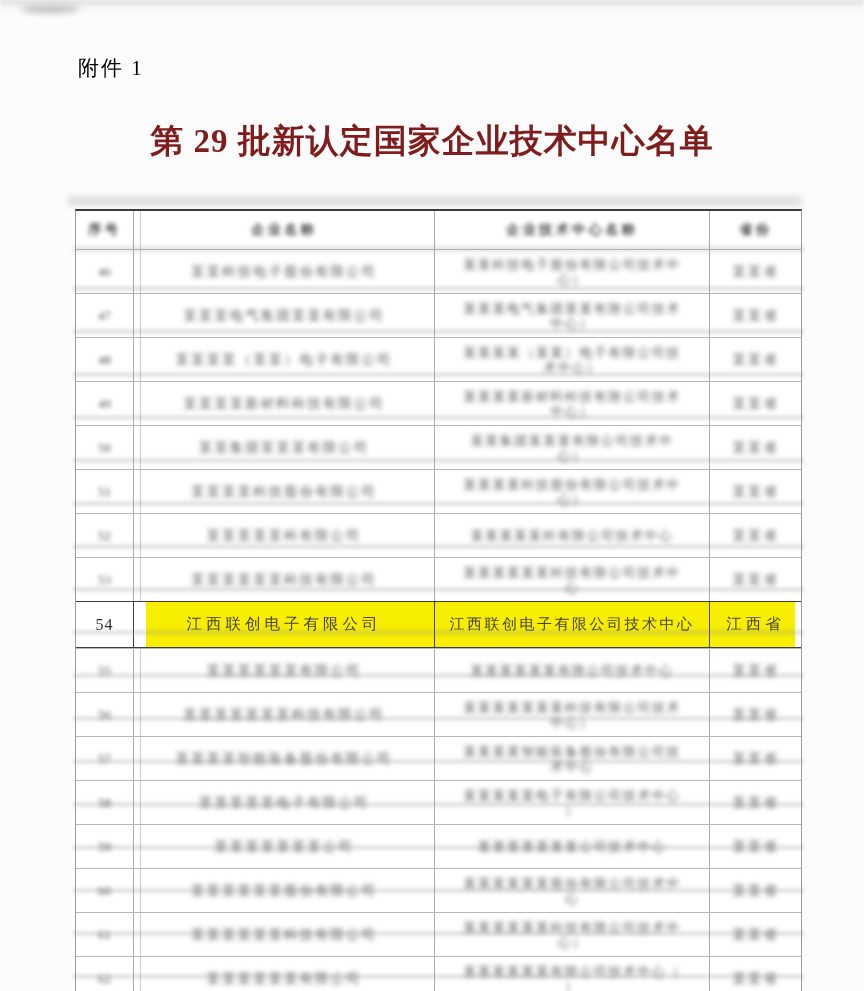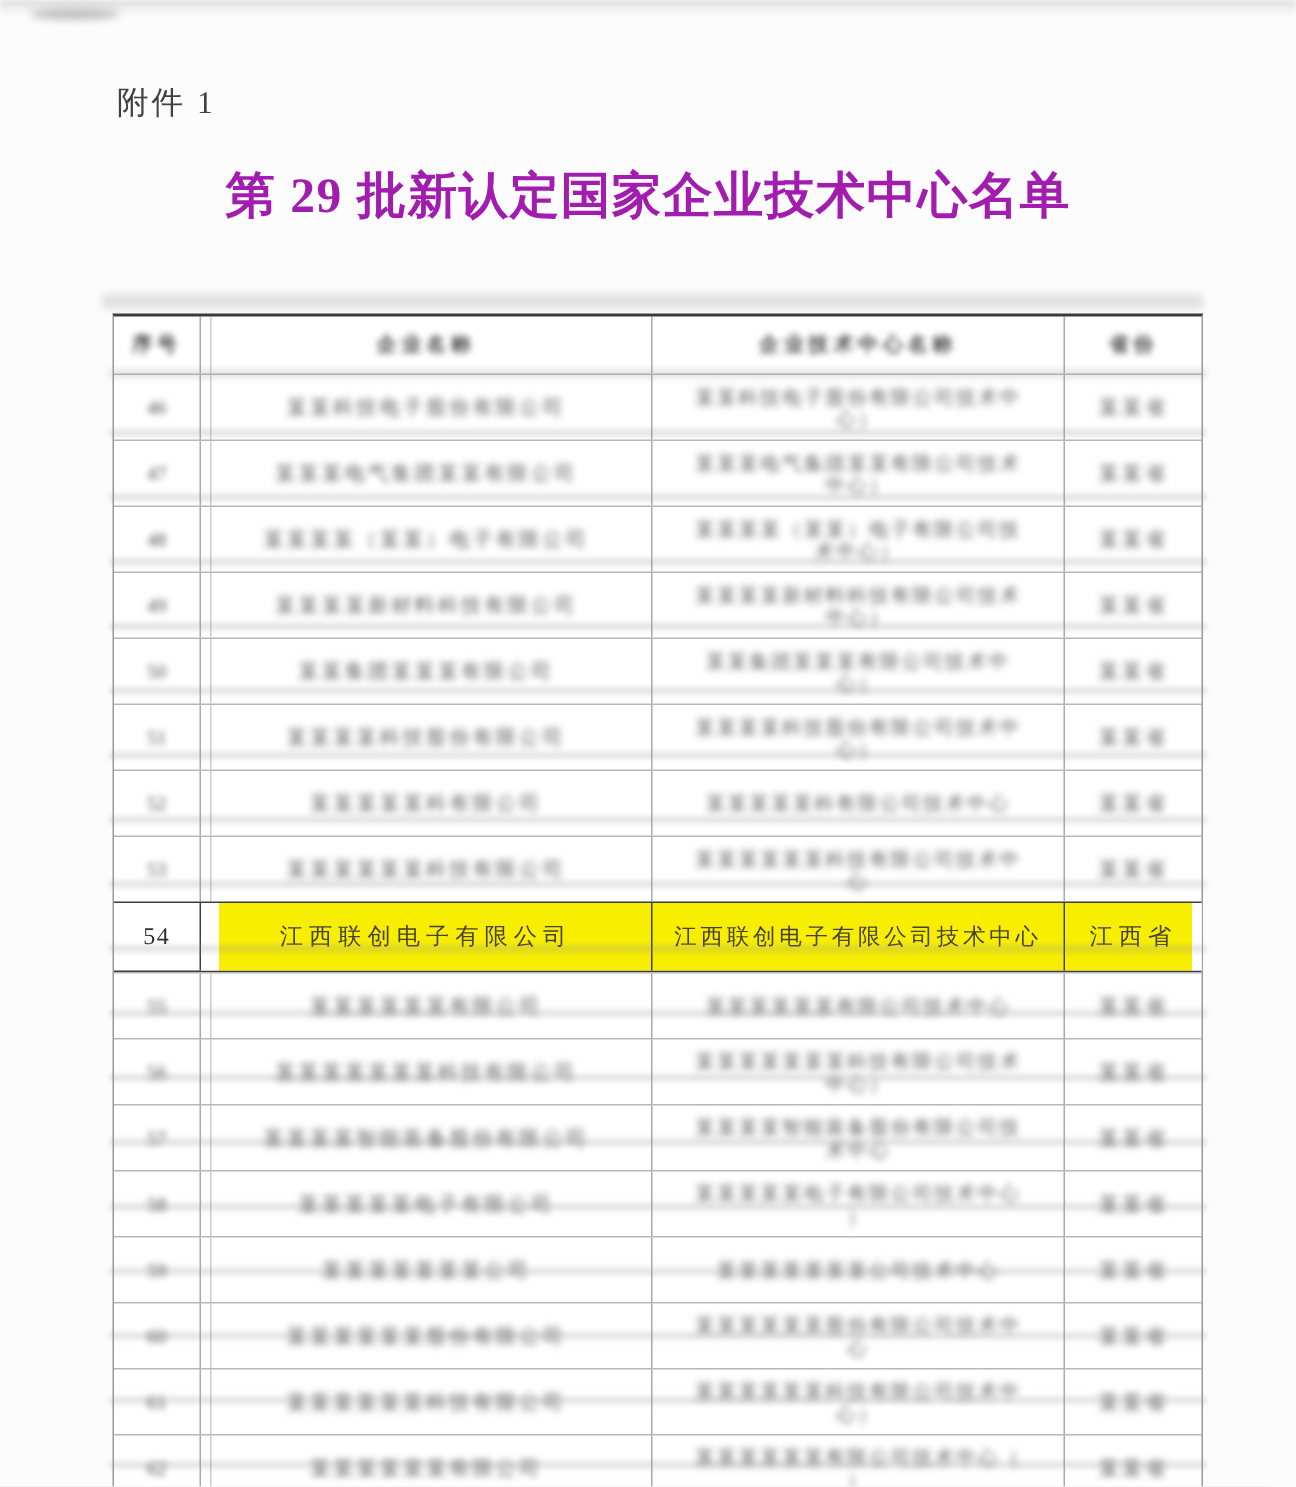--- a/index.html
+++ b/index.html
@@ -19,25 +19,25 @@
     background:rgba(110,110,110,.45); border-radius:50%;
     filter:blur(3px); pointer-events:none;
   }
   .pre-table-band {
     position:absolute; left:68px; width:734px; top:196px; height:10px;
     background:rgba(160,160,160,.30); filter:blur(3px); pointer-events:none;
   }
 
   .attachment {
     position:absolute; left:78px; top:54px;
-    font-size:21px; color:#404040; letter-spacing:2px; filter:blur(.3px);
+    font-size:21px; color:#000000; letter-spacing:2px; filter:blur(.3px);
   }
   .title {
-    position:absolute; left:0; right:0; top:103px; margin:5px;
-    text-align:center; font-size:33px; font-weight:700; color:#a21caf;
+    position:absolute; left:0; right:0; top:103px; margin:16px;
+    text-align:center; font-size:33px; font-weight:700; color:#7f1d1d;
     letter-spacing:1px; filter:blur(.35px);
   }
 
   .table {
     position:absolute; left:75px; top:209px; width:725px;
     border-left:1px solid rgba(100,100,100,.65);
     border-right:1px solid rgba(100,100,100,.65);
     border-top:2.5px solid #3a3a3a;
     background:#fff;
   }

